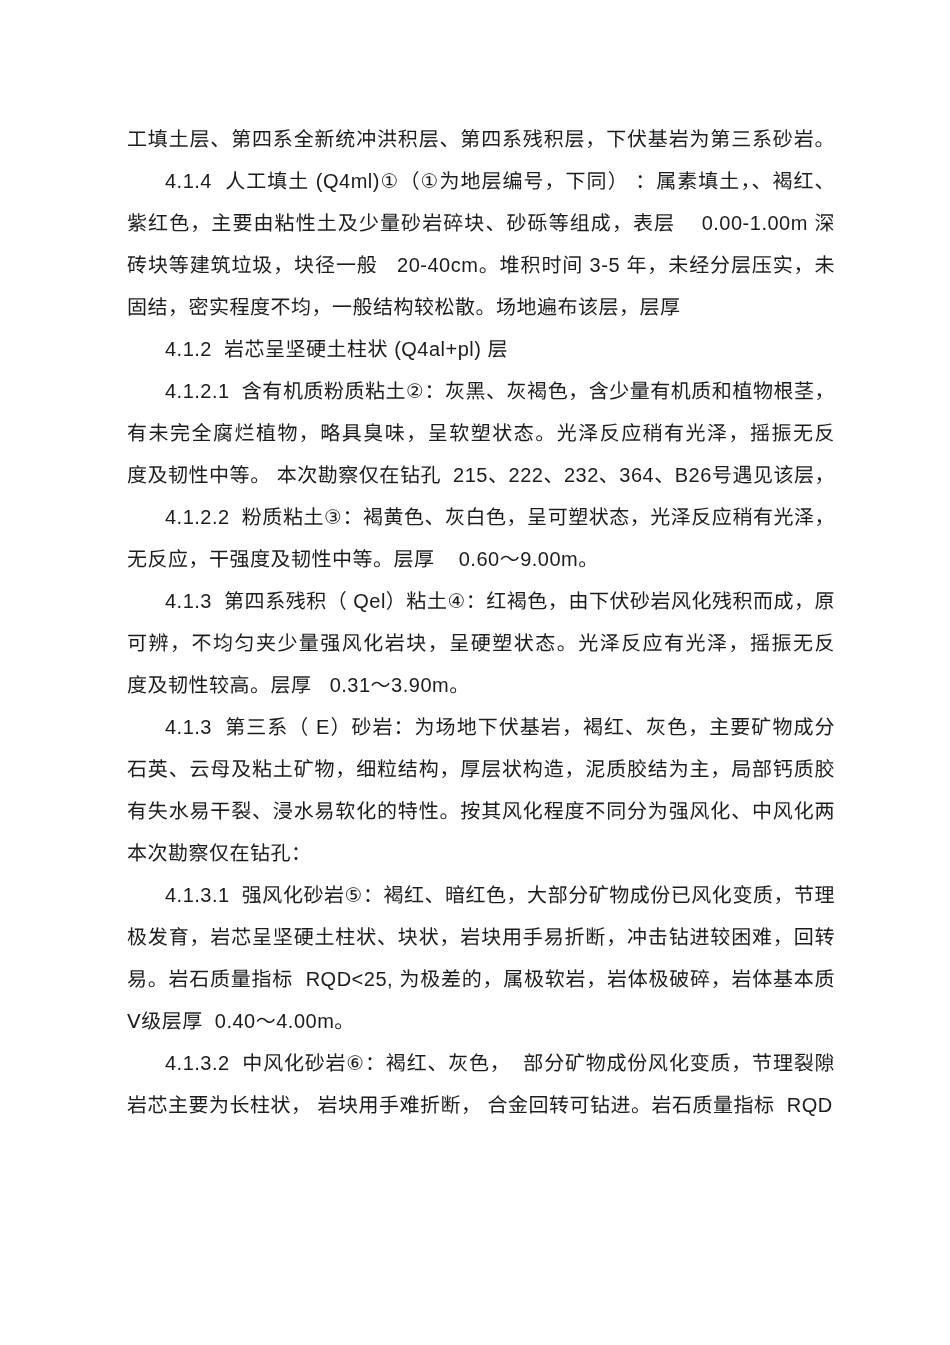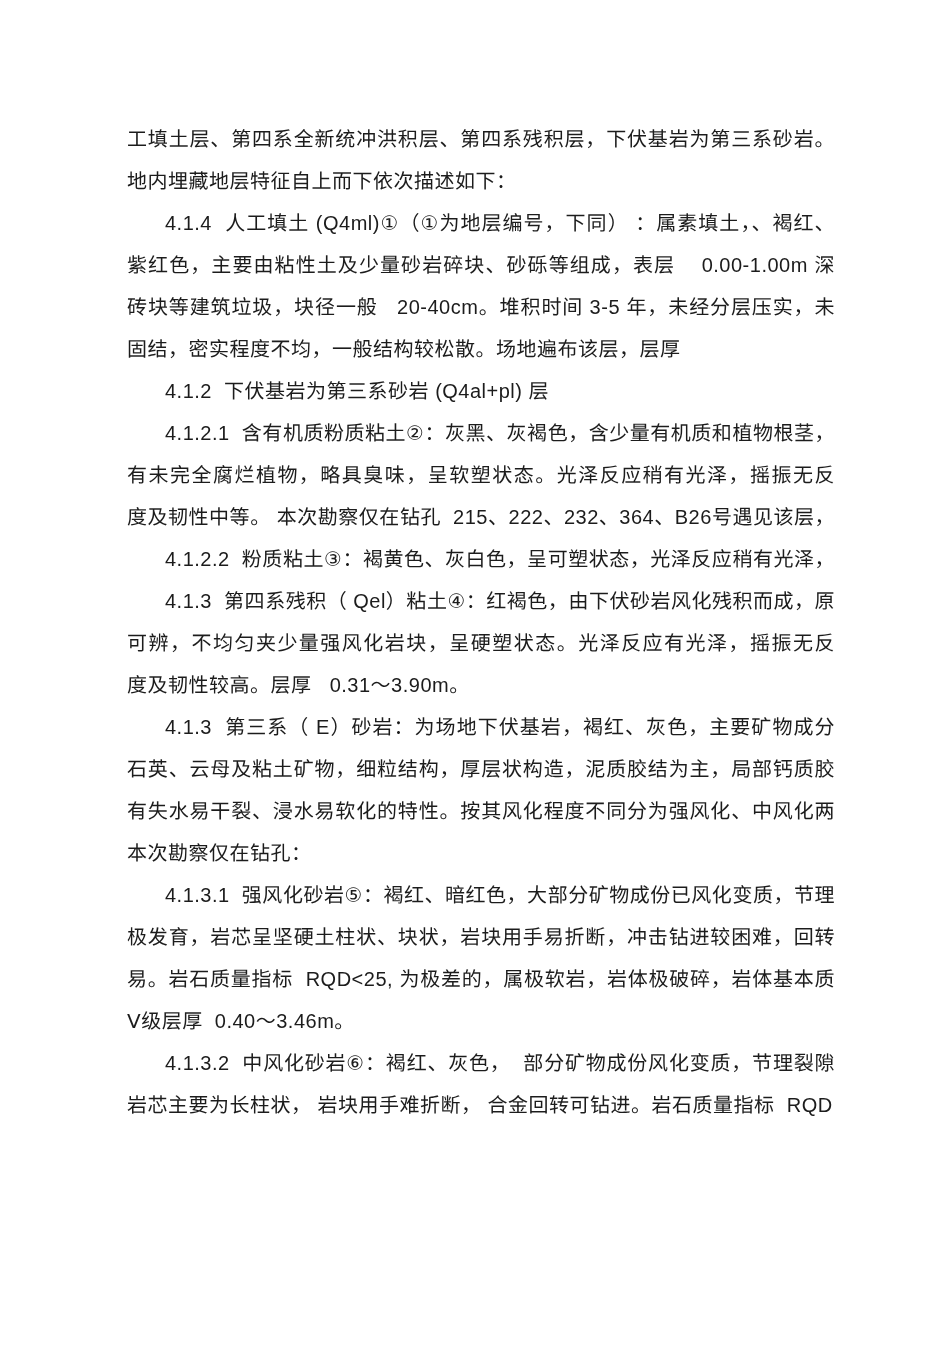--- a/index.html
+++ b/index.html
@@ -44,37 +44,37 @@
   .line.indent {
     text-indent: 38px;
   }
 </style>
 </head>
 <body>
 
 <div class="page">
   <div class="text-col">
     <div class="line fill">工填土层、第四系全新统冲洪积层、第四系残积层，下伏基岩为第三系砂岩。拟建场</div>
-    <div class="line end">地内埋藏地层特征自上而下依次描述如下：</div>
     <div class="line fill indent">4.1.4  人工填土 (Q4ml)①（①为地层编号，下同） ：属素填土，、褐红、棕红色、</div>
     <div class="line fill">紫红色，主要由粘性土及少量砂岩碎块、砂砾等组成，表层    0.00-1.00m 深度夹砼块、</div>
     <div class="line fill">砖块等建筑垃圾，块径一般   20-40cm。堆积时间 3-5 年，未经分层压实，未完成自重</div>
     <div class="line end">固结，密实程度不均，一般结构较松散。场地遍布该层，层厚     3.50~8.50m。</div>
-    <div class="line end indent">4.1.2  下伏基岩为第三系砂岩 (Q4al+pl) 层</div>
+    <div class="line end indent">4.1.2  岩芯呈坚硬土柱状 (Q4al+pl) 层</div>
     <div class="line fill indent">4.1.2.1  含有机质粉质粘土②：灰黑、灰褐色，含少量有机质和植物根茎，偶见</div>
     <div class="line fill">有未完全腐烂植物，略具臭味，呈软塑状态。光泽反应稍有光泽，摇振无反应，干强</div>
     <div class="line fill">度及韧性中等。 本次勘察仅在钻孔  215、222、232、364、B26号遇见该层， 层厚 0.80～</div>
     <div class="line fill indent">4.1.2.2  粉质粘土③：褐黄色、灰白色，呈可塑状态，光泽反应稍有光泽，摇振</div>
+    <div class="line end">无反应，干强度及韧性中等。层厚    0.60～9.00m。</div>
     <div class="line fill indent">4.1.3  第四系残积（ Qel）粘土④：红褐色，由下伏砂岩风化残积而成，原岩结构</div>
     <div class="line fill">可辨，不均匀夹少量强风化岩块，呈硬塑状态。光泽反应有光泽，摇振无反应，干强</div>
     <div class="line end">度及韧性较高。层厚   0.31～3.90m。</div>
     <div class="line fill indent">4.1.3  第三系（ E）砂岩：为场地下伏基岩，褐红、灰色，主要矿物成分为长石、</div>
     <div class="line fill">石英、云母及粘土矿物，细粒结构，厚层状构造，泥质胶结为主，局部钙质胶结。具</div>
     <div class="line fill">有失水易干裂、浸水易软化的特性。按其风化程度不同分为强风化、中风化两层，其</div>
     <div class="line end">本次勘察仅在钻孔：</div>
     <div class="line fill indent">4.1.3.1  强风化砂岩⑤：褐红、暗红色，大部分矿物成份已风化变质，节理裂隙</div>
     <div class="line fill">极发育，岩芯呈坚硬土柱状、块状，岩块用手易折断，冲击钻进较困难，回转钻进较</div>
     <div class="line fill">易。岩石质量指标  RQD&lt;25, 为极差的，属极软岩，岩体极破碎，岩体基本质量等级为</div>
-    <div class="line end">Ⅴ级层厚  0.40～3.46m。</div>
+    <div class="line end">Ⅴ级层厚  0.40～4.00m。</div>
     <div class="line fill indent">4.1.3.2  中风化砂岩⑥：褐红、灰色，  部分矿物成份风化变质，节理裂隙较发育，</div>
     <div class="line end">岩芯主要为长柱状， 岩块用手难折断， 合金回转可钻进。岩石质量指标  RQD为 90～95,</div>
   </div>
 </div>
 
 </body></html>

